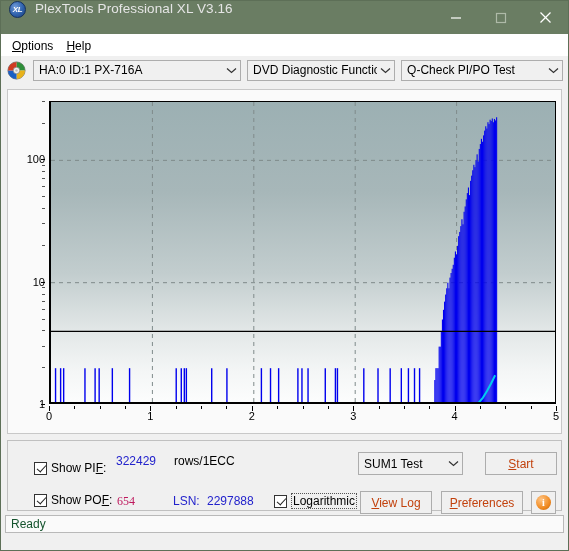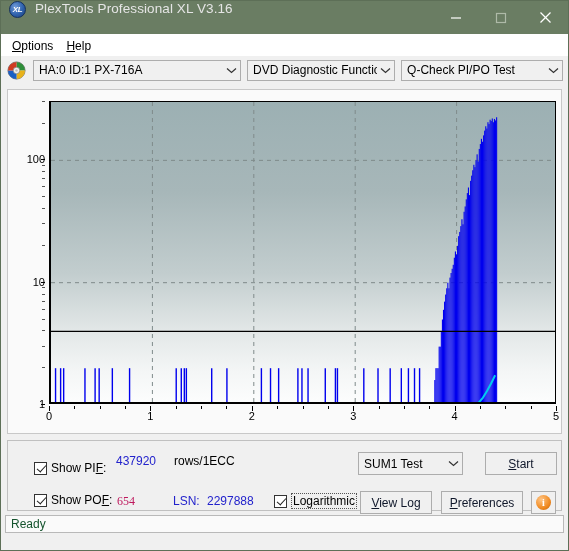--- a/index.html
+++ b/index.html
@@ -244,21 +244,21 @@
   .plain    { color: #000; font-size: 12px; }
   .btn {
     position: absolute;
     background: #f0f0f0;
     border: 1px solid #adadad;
     box-sizing: border-box;
     font-size: 12px;
     display: flex;
     align-items: center;
     justify-content: center;
-    color: #0f172a;
+    color: #c2410c;
     height: 23px;
   }
   .btn u { text-decoration: underline; }
   .info-btn {
     position: absolute;
     width: 25px;
     height: 23px;
     border: 1px solid #adadad;
     background: #f0f0f0;
     box-sizing: border-box;
@@ -527,21 +527,21 @@
         </div>
     </div>
   </div>
 
   <div class="controls">
 
     <div class="chk" style="left:26px; top:20px;">
       <span class="box"></span>
       <span><span>Show PI</span><u>F</u><span>:</span></span>
     </div>
-    <div class="val-blue" style="position:absolute; left:108px; top:13px;">437920</div>
+    <div class="val-blue" style="position:absolute; left:108px; top:13px;">322429</div>
     <div class="plain" style="position:absolute; left:166px; top:13px;">rows/1ECC</div>
 
     <div class="chk" style="left:26px; top:52px;">
       <span class="box"></span>
       <span><span>Show PO</span><u>F</u><span>:</span></span>
     </div>
     <div class="val-red" style="position:absolute; left:109px; top:53px;">654</div>
 
     <div class="val-blue" style="position:absolute; left:165px; top:53px;">LSN:</div>
     <div class="val-blue" style="position:absolute; left:199px; top:53px;">2297888</div>

